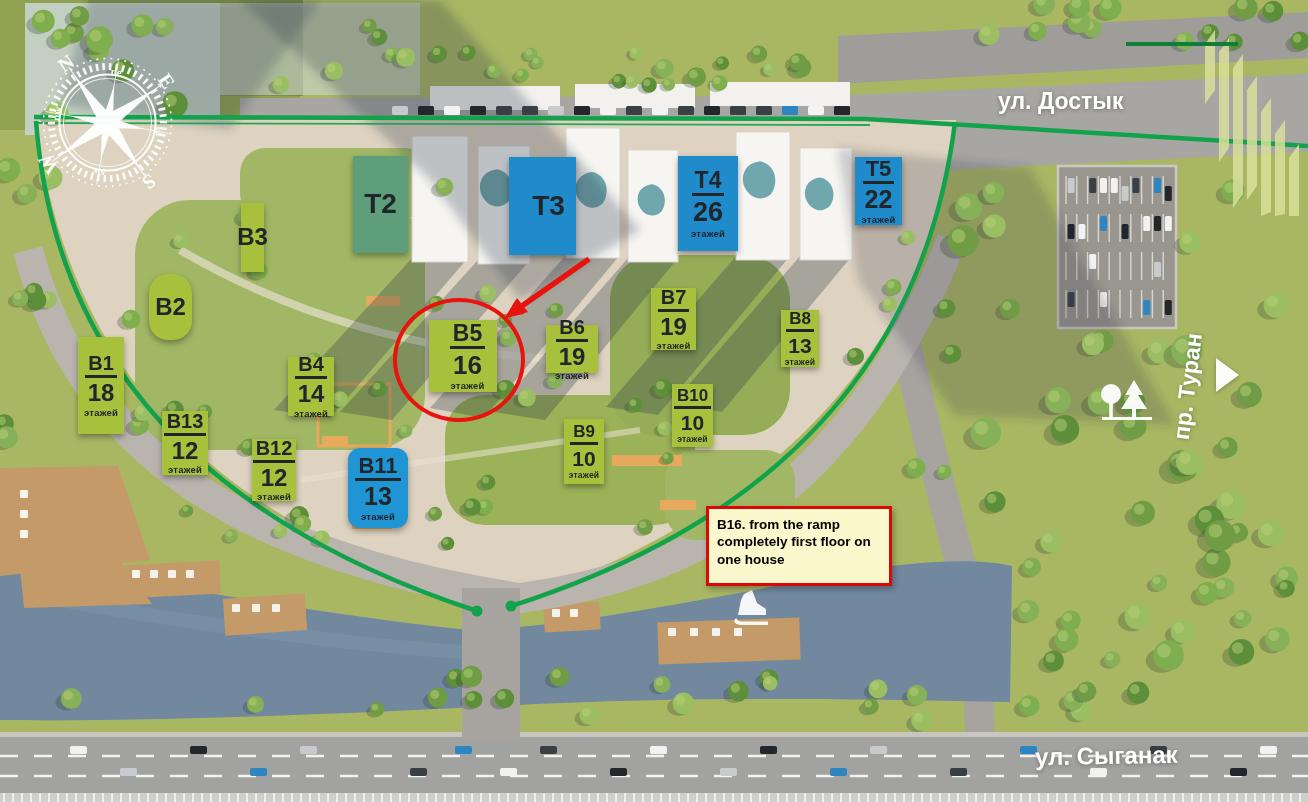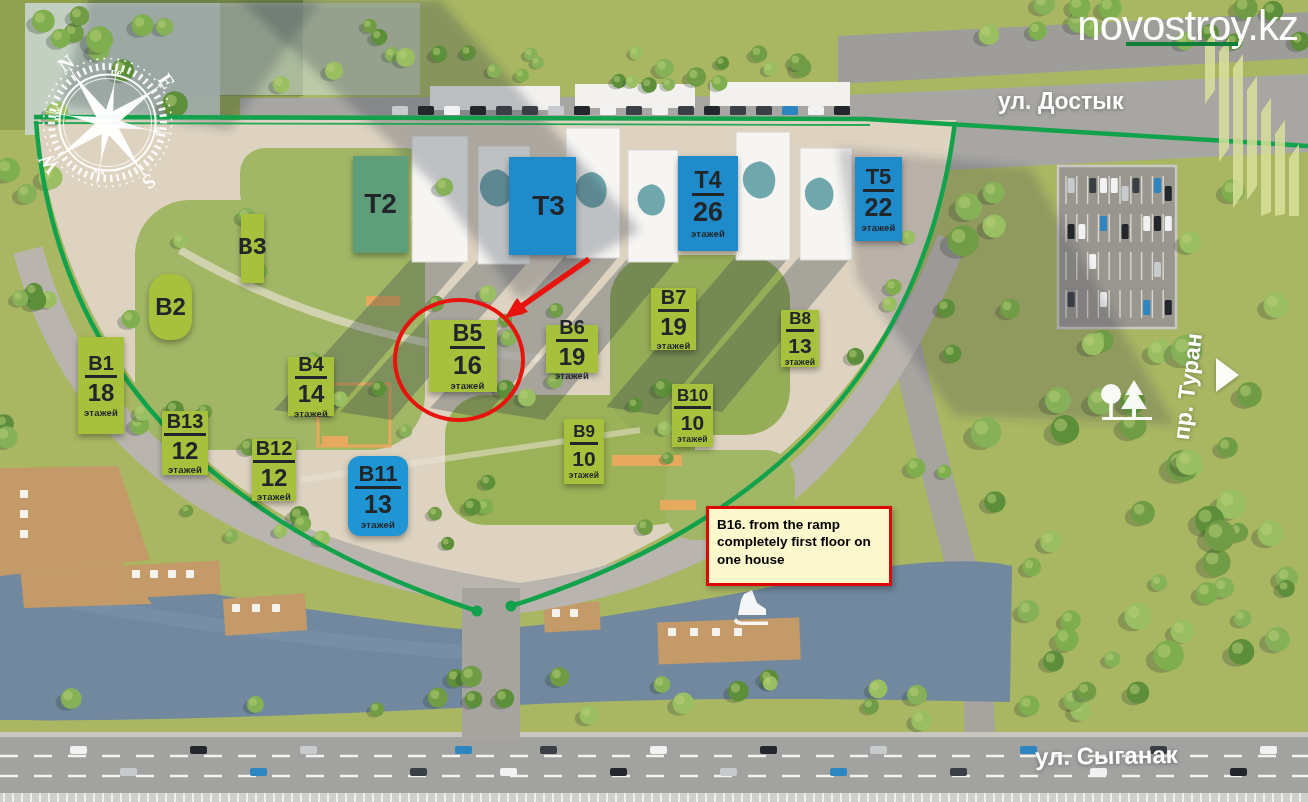--- a/index.html
+++ b/index.html
@@ -13,39 +13,39 @@
   .bldg{position:absolute;display:flex;flex-direction:column;align-items:center;
         justify-content:center;color:#21262b;font-weight:bold;cursor:pointer;
         box-shadow:0 3px 6px rgba(0,0,0,.35);}
   .bname{font-size:20px;line-height:1.05;border-bottom:3px solid #21262b;padding:0 3px 1px;margin-bottom:2px;}
   .fnum{font-size:24px;line-height:1.1;}
   .fword{font-size:9.5px;line-height:1.2;letter-spacing:.2px;text-align:right;}
   .no-floors .bname{border-bottom:none;margin:0;}
   .style-green{background:#a7c13d;}
   .style-teal{background:#5f9e7a;text-align:right;}
   .style-blue{background:#1f8bca;}
-  .style-blue-round{background:#2095d3;border-radius:12px;margin-top:8px;}
+  .style-blue-round{background:#2095d3;border-radius:12px;}
 
   .pos-b1{left:78px;top:337px;width:46px;height:97px;}
   .pos-b2{left:149px;top:274px;width:43px;height:66px;border-radius:19px;}
-  .pos-b3{left:241px;top:214px;width:23px;height:69px;font-family:Liberation Mono, monospace;}
+  .pos-b3{left:241px;top:203px;width:23px;height:69px;}
   .pos-b4{left:288px;top:357px;width:46px;height:59px;}
   .pos-b5{left:429px;top:320px;width:59px;height:72px;padding-left:9px;}
   .pos-b6{left:546px;top:325px;width:52px;height:48px;}
   .pos-b7{left:651px;top:288px;width:45px;height:62px;}
   .pos-b8{left:781px;top:310px;width:38px;height:57px;}
   .pos-b9{left:564px;top:419px;width:40px;height:65px;}
   .pos-b10{left:672px;top:384px;width:41px;height:63px;}
   .pos-b11{left:348px;top:448px;width:60px;height:80px;}
   .pos-b12{left:252px;top:439px;width:44px;height:62px;}
   .pos-b13{left:162px;top:411px;width:46px;height:64px;}
   .pos-t2{left:353px;top:156px;width:55px;height:97px;}
   .pos-t3{left:509px;top:157px;width:55px;height:98px;padding-left:12px;}
   .pos-t4{left:678px;top:156px;width:60px;height:95px;}
-  .pos-t5{left:855px;top:157px;width:47px;height:84px;}
+  .pos-t5{left:855px;top:157px;width:47px;height:68px;}
 
   .pos-t2 .bname,.pos-t3 .bname{font-size:28px;}
   .pos-b2 .bname,.pos-b3 .bname{font-size:24px;}
   .pos-t4 .bname{font-size:23px;}.pos-t4 .fnum{font-size:27px;}
   .pos-t5 .bname{font-size:22px;}.pos-t5 .fnum{font-size:25px;}
   .pos-b5 .bname{font-size:23px;}.pos-b5 .fnum{font-size:26px;}
   .pos-b11 .bname{font-size:22px;}.pos-b11 .fnum{font-size:25px;}
   .pos-b8 .bname,.pos-b9 .bname,.pos-b10 .bname{font-size:17px;}
   .pos-b8 .fnum,.pos-b9 .fnum,.pos-b10 .fnum{font-size:21px;}
   .pos-b8 .fword,.pos-b9 .fword,.pos-b10 .fword{font-size:8.5px;}
@@ -1156,21 +1156,20 @@
 
   <div id="note">
     <span>B16. from the ramp completely first floor on one house</span>
   </div>
 
   <div class="street" id="street-dostyk">ул. Достык</div>
   <div class="street" id="street-turan">пр. Туран</div>
   <div id="turan-arrow"></div>
   <div class="street" id="street-syganak">ул. Сыганак</div>
 
-  <div id="watermark">novostroy.kz</div>
   <div id="watermark-underline"></div>
 
   <svg id="logo-motif" width="105" height="200" viewBox="0 0 105 200">
     <g fill="#dbe29c" opacity=".9">
       <polygon points="2,28 12,14 12,74 2,88"></polygon>
       <polygon points="16,36 26,22 26,132 16,146"></polygon>
       <polygon points="30,52 40,38 40,178 30,192"></polygon>
       <polygon points="44,74 54,60 54,170 44,184"></polygon>
       <polygon points="58,96 68,82 68,196 58,200"></polygon>
       <polygon points="72,118 82,104 82,198 72,200"></polygon>

